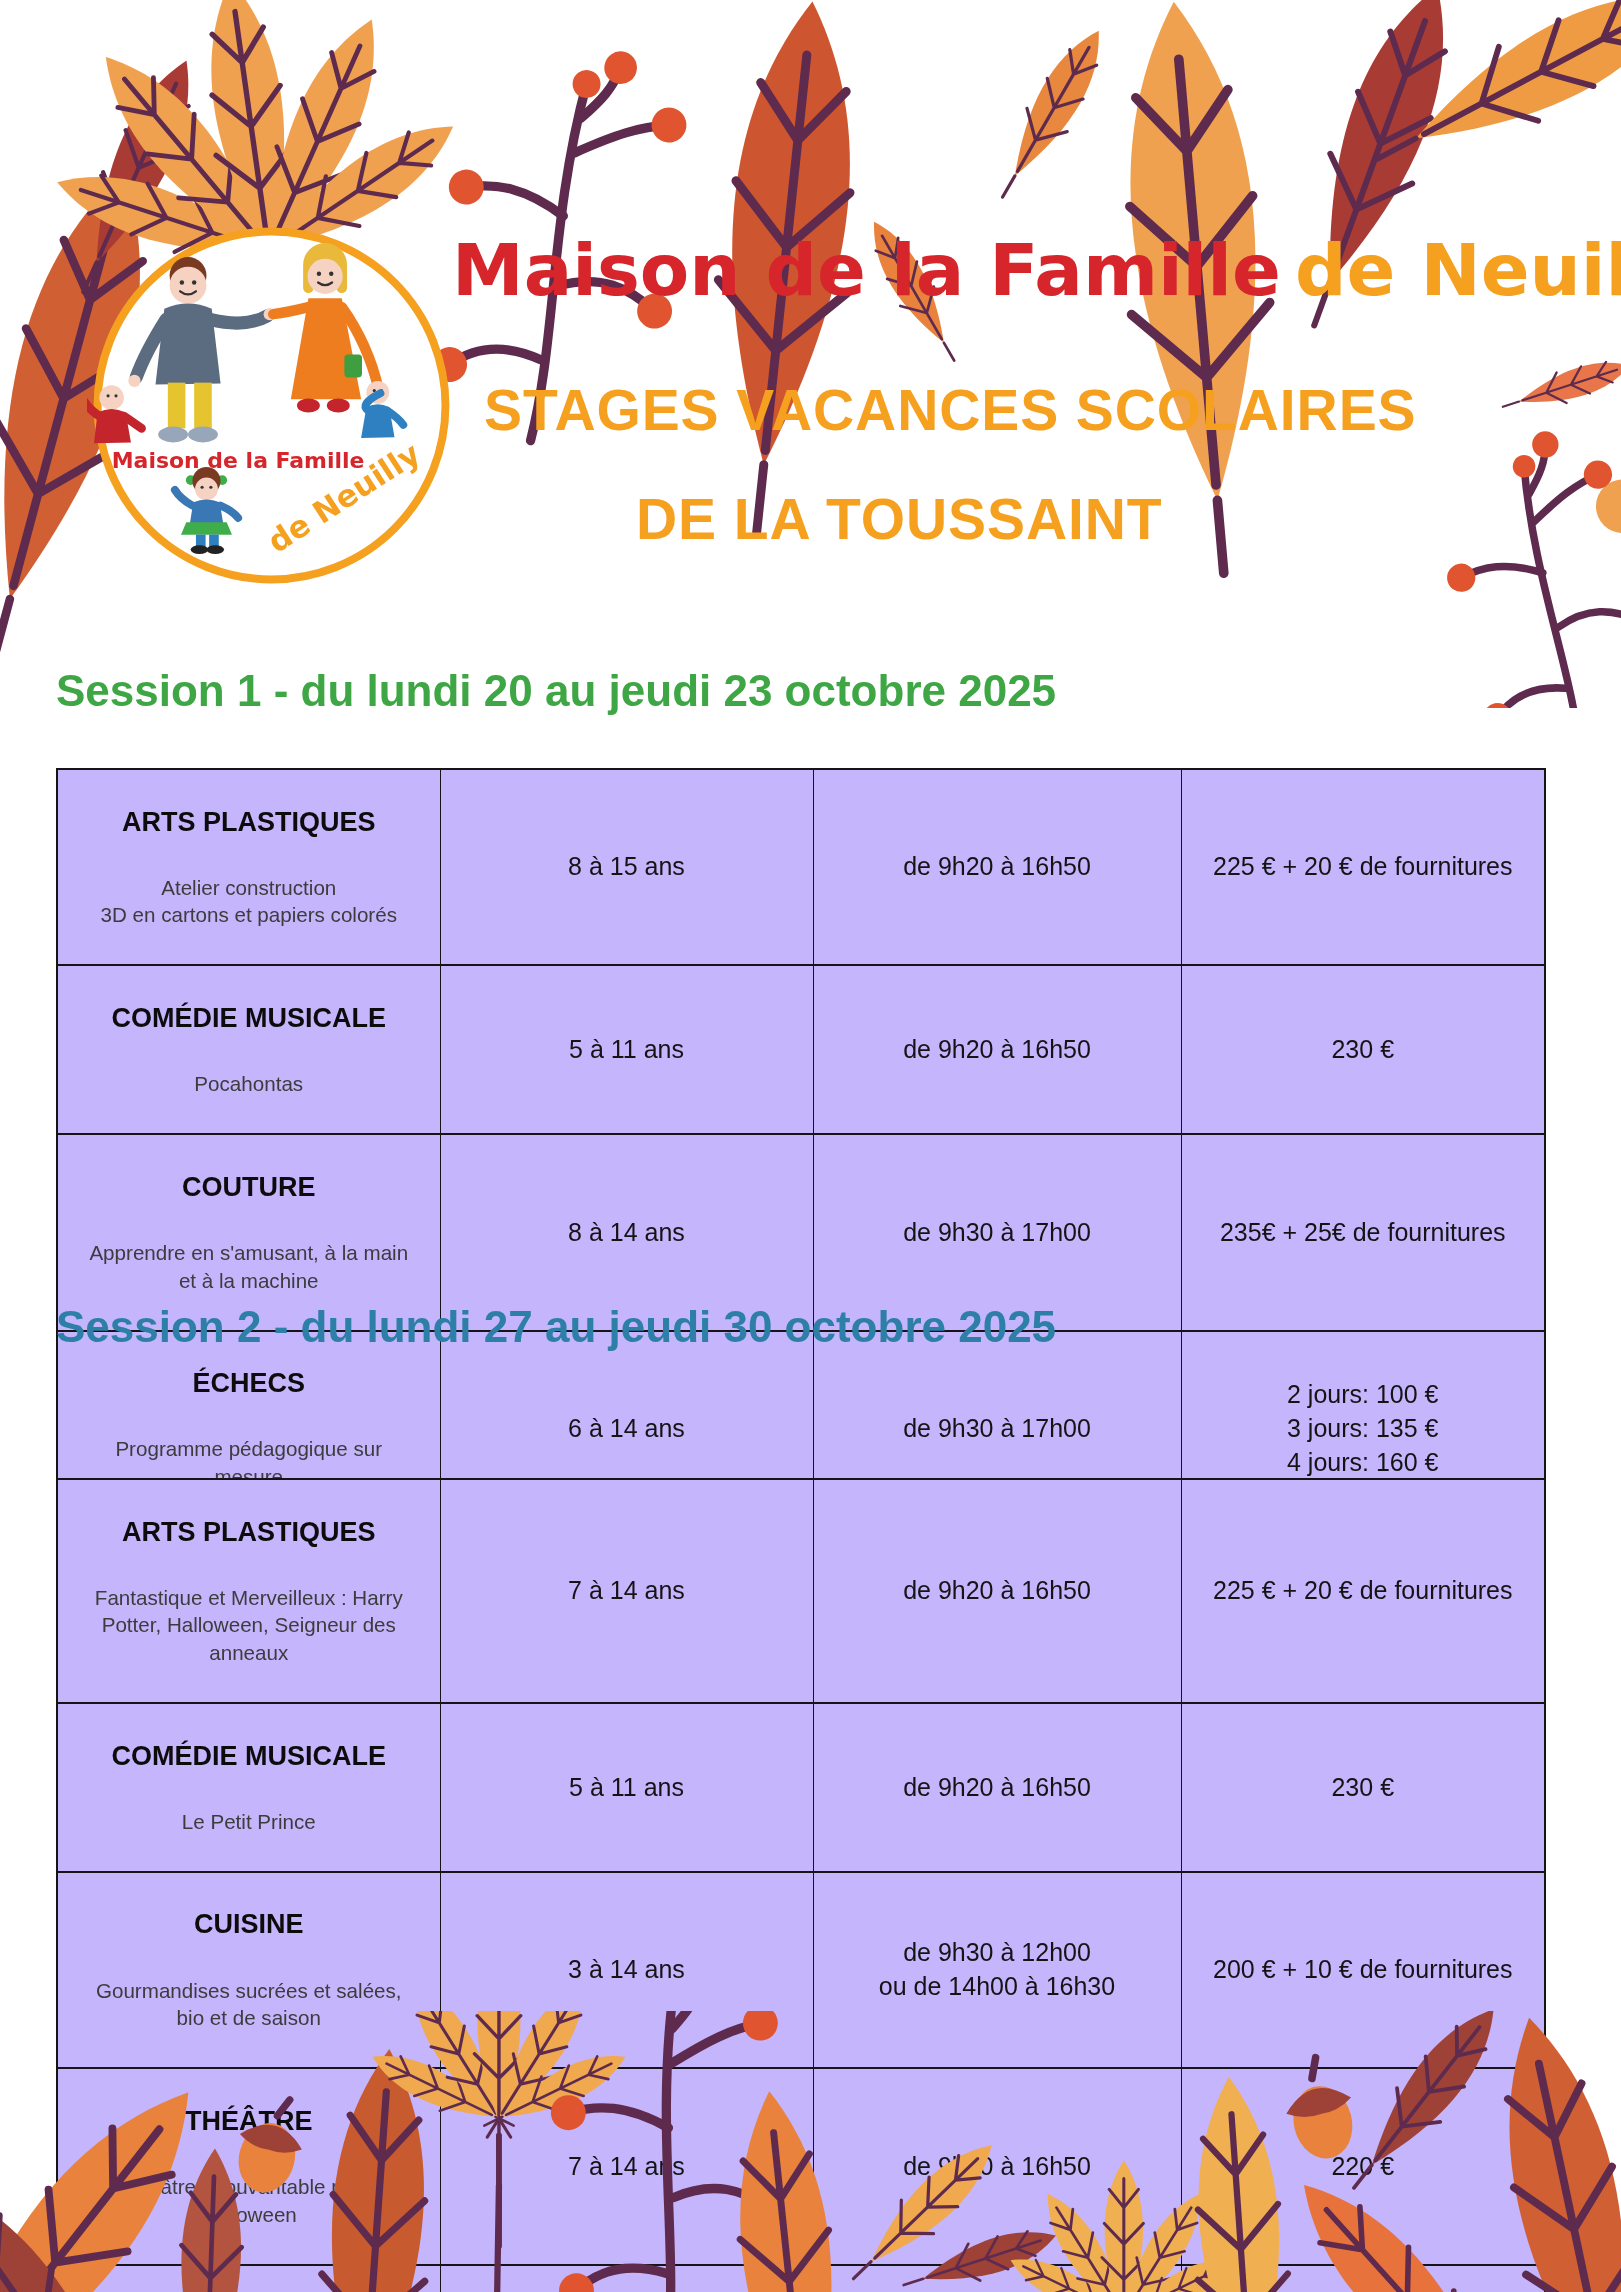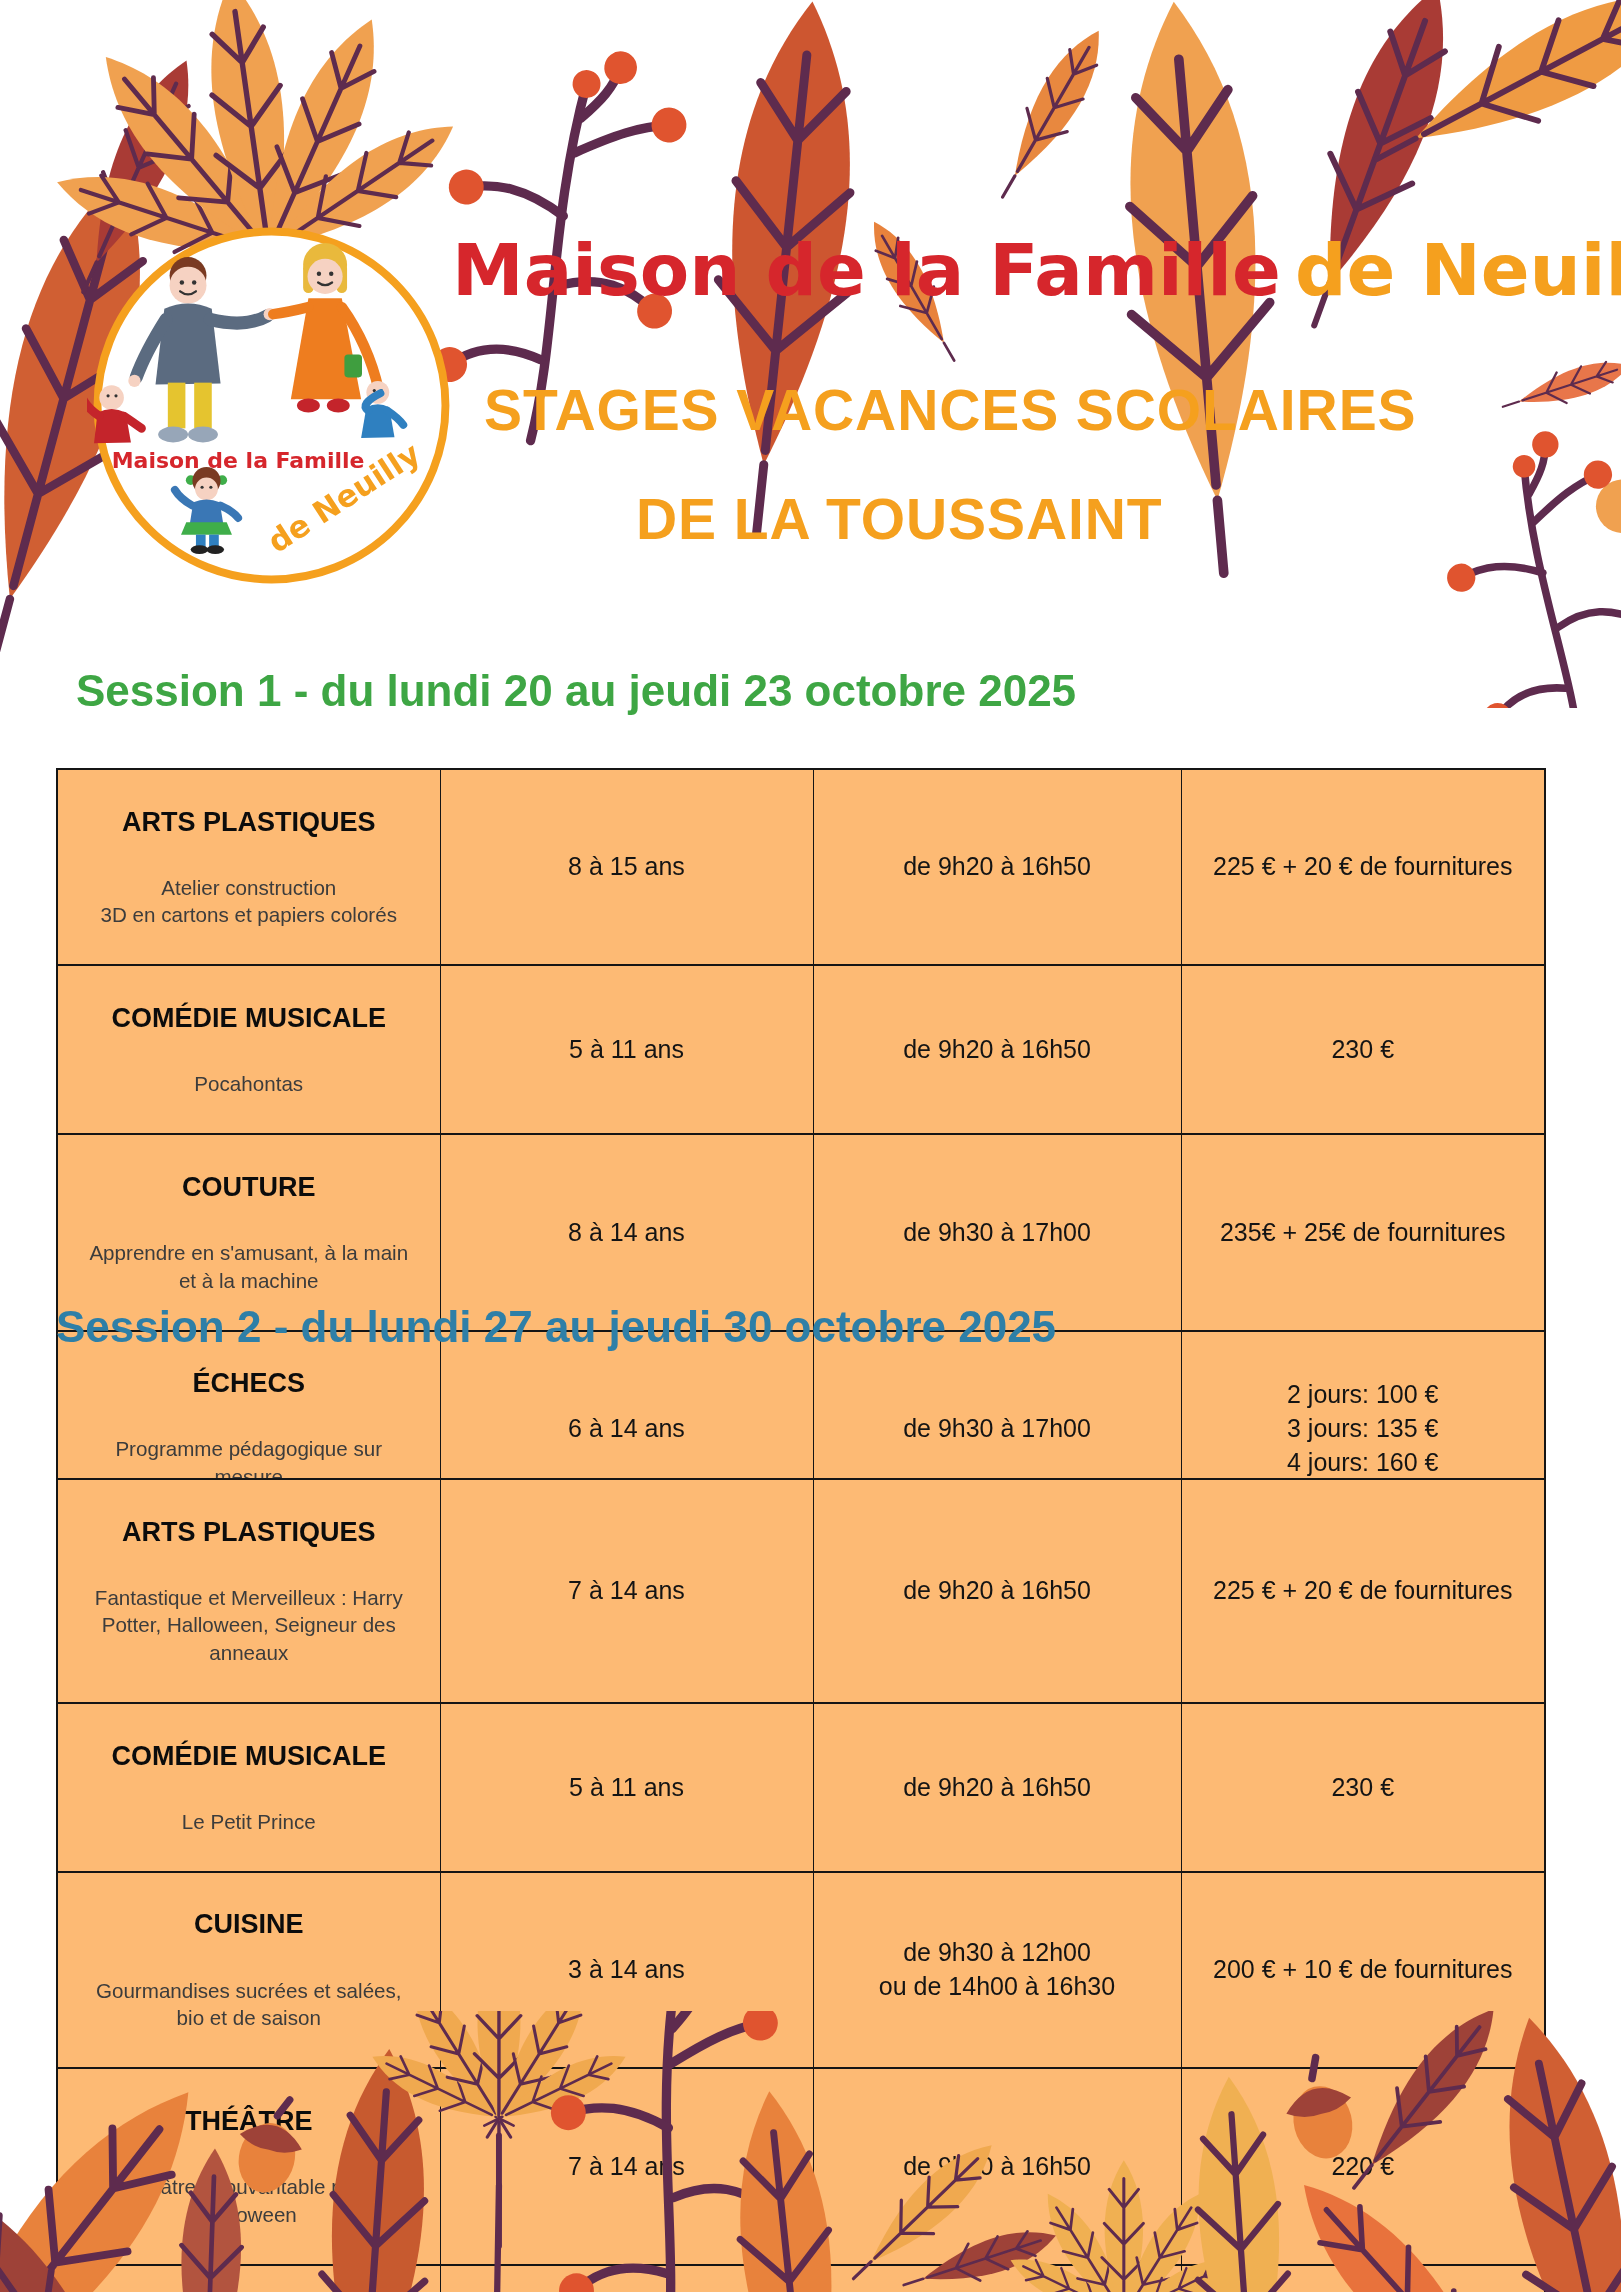--- a/index.html
+++ b/index.html
@@ -12,24 +12,24 @@
   .logo-svg{position:absolute;left:87px;top:221px;}
   .title{position:absolute;left:452px;top:233px;width:1130px;text-align:center;
          font-family:"DejaVu Sans",sans-serif;font-size:72px;font-weight:bold;letter-spacing:0px;
          white-space:nowrap;line-height:1.05;}
   .t-red{color:#d6262c;margin-right:14.3px;}
   .t-orange{color:#f5a01e;}
   .subtitle{position:absolute;left:484px;top:382px;width:1137px;text-align:left;
             color:#f5a01e;font-weight:bold;font-size:57px;letter-spacing:0.9px;line-height:1;}
   .sub2{margin-top:52px;padding-left:152px;}
   .sh{position:absolute;left:56px;font-weight:bold;font-size:44px;letter-spacing:0;}
-  .sh1{top:666px;color:#3ea644;margin-left:20px;}
+  .sh1{top:666px;color:#3ea644;}
   .sh2{top:1302px;color:#2e7fa7;}
   .tbl{position:absolute;left:56px;width:1488px;border-collapse:collapse;table-layout:fixed;
-       background:#fdba74;border:2.7px solid #151515;}
+       background:#c4b5fd;border:2.7px solid #151515;}
   .tbl td{border:1.8px solid #151515;border-top-width:2.7px;border-bottom-width:2.7px;
           text-align:center;vertical-align:middle;padding:1.8px 5.4px;
           font-size:25px;color:#141414;white-space:pre-line;line-height:1.35;}
   .t1{top:768px;}
   .t2{top:1478px;}
   .act-title{font-weight:bold;font-size:27px;color:#0c0c0c;line-height:1.2;}
   .act-desc{font-size:20.6px;color:#3c3c3c;line-height:1.34;margin-top:2px;white-space:pre-line;}
 </style>
 </head>
 <body>

